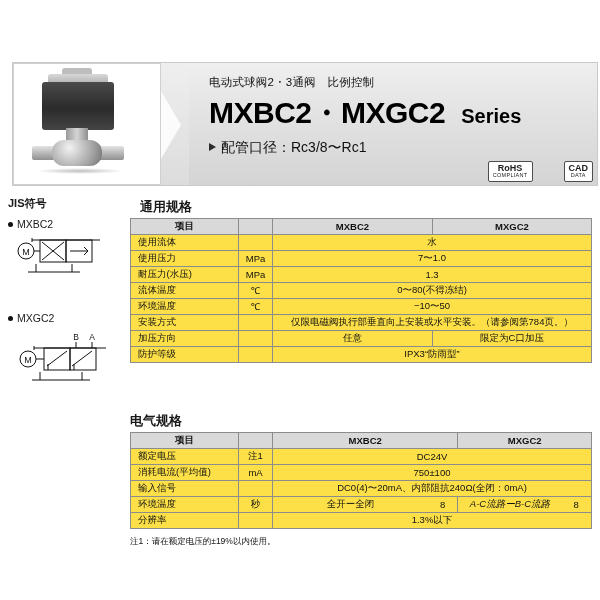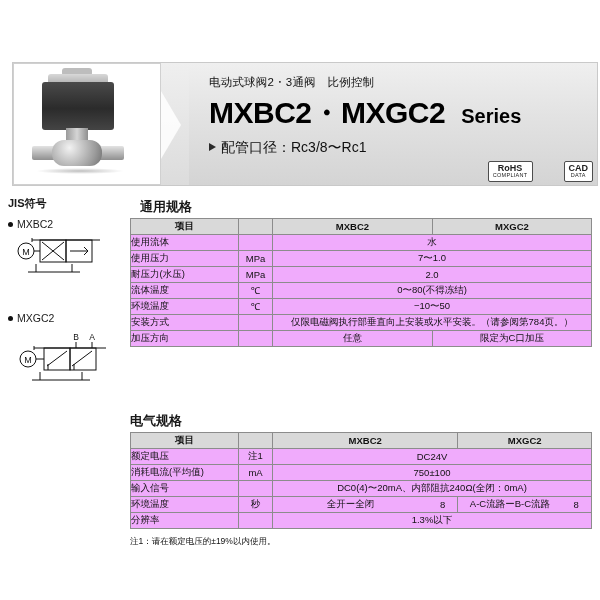--- a/index.html
+++ b/index.html
@@ -102,28 +102,28 @@
   
   .jis-title{position:absolute;left:8px;top:196px;font-size:11px;font-weight:bold;}
   .jis-lbl{position:absolute;font-size:10.5px;}
   .jis-lbl .b{display:inline-block;width:5px;height:5px;border-radius:50%;background:#111;margin-right:4px;vertical-align:1px;}
   .sym{position:absolute;}
 
   
   .sec-title{position:absolute;font-size:13px;font-weight:bold;}
   table.spec{
     position:absolute;border-collapse:collapse;font-size:9.5px;
-    background:#f0abfc;
+    background:#fde047;
   }
   table.spec td,table.spec th{
     border:1px solid #8c8c8c;padding:1px 3px;height:13px;box-sizing:border-box;
     font-weight:normal;color:#111;
   }
   table.spec .hd{background:#d9d9d9;text-align:center;font-weight:bold;}
-  table.spec .item{text-align:left;padding-left:0;}
+  table.spec .item{text-align:left;padding-left:7px;}
   table.spec .unit{text-align:center;width:34px;}
   table.spec .ctr{text-align:center;}
   .foot{position:absolute;font-size:8.5px;color:#111;}
 </style>
 </head>
 <body>
 
 <div class="page">
 
   <div class="header">
@@ -223,21 +223,21 @@
       <td class="ctr" colspan="2">水</td>
     </tr>
     <tr>
       <td class="item">使用压力</td>
       <td class="unit">MPa</td>
       <td class="ctr" colspan="2">7〜1.0</td>
     </tr>
     <tr>
       <td class="item">耐压力(水压)</td>
       <td class="unit">MPa</td>
-      <td class="ctr" colspan="2">2.0</td>
+      <td class="ctr" colspan="2">1.3</td>
     </tr>
     <tr>
       <td class="item">流体温度</td>
       <td class="unit">℃</td>
       <td class="ctr" colspan="2">0〜80(不得冻结)</td>
     </tr>
     <tr>
       <td class="item">环境温度</td>
       <td class="unit">℃</td>
       <td class="ctr" colspan="2">−10〜50</td>
@@ -245,20 +245,25 @@
     <tr>
       <td class="item">安装方式</td>
       <td class="unit"></td>
       <td class="ctr" colspan="2">仅限电磁阀执行部垂直向上安装或水平安装。（请参阅第784页。）</td>
     </tr>
     <tr>
       <td class="item">加压方向</td>
       <td class="unit"></td>
       <td class="ctr">任意</td>
       <td class="ctr">限定为C口加压</td>
+    </tr>
+    <tr>
+      <td class="item">防护等级</td>
+      <td class="unit"></td>
+      <td class="ctr" colspan="2">IPX3“防雨型”</td>
     </tr>
   </tbody>
     </table>
 
   <div class="sec-title" style="left:130px;top:412px;">电气规格</div>
 
   <table class="spec" style="left:130px;top:432px;width:462px;">
     <tbody>
         <tr>
       <td class="hd" style="width:108px;">项目</td>
@@ -279,21 +284,21 @@
     <tr>
       <td class="item">输入信号</td>
       <td class="unit"></td>
       <td class="ctr" colspan="4">DC0(4)〜20mA、内部阻抗240Ω(全闭：0mA)</td>
     </tr>
     <tr>
       <td class="item">环境温度</td>
       <td class="unit">秒</td>
       <td class="ctr" style="border-right:none;">全开ー全闭</td>
       <td class="ctr" style="width:30px;border-left:none;">8</td>
-      <td class="ctr" style="border-right:none;">A-C流路ーB-C流路</td>
+      <td class="ctr" style="border-right:none;font-style:italic;">A-C流路ーB-C流路</td>
       <td class="ctr" style="width:30px;border-left:none;">8</td>
     </tr>
     <tr>
       <td class="item">分辨率</td>
       <td class="unit"></td>
       <td class="ctr" colspan="4">1.3%以下</td>
     </tr>
   </tbody>
     </table>
 

